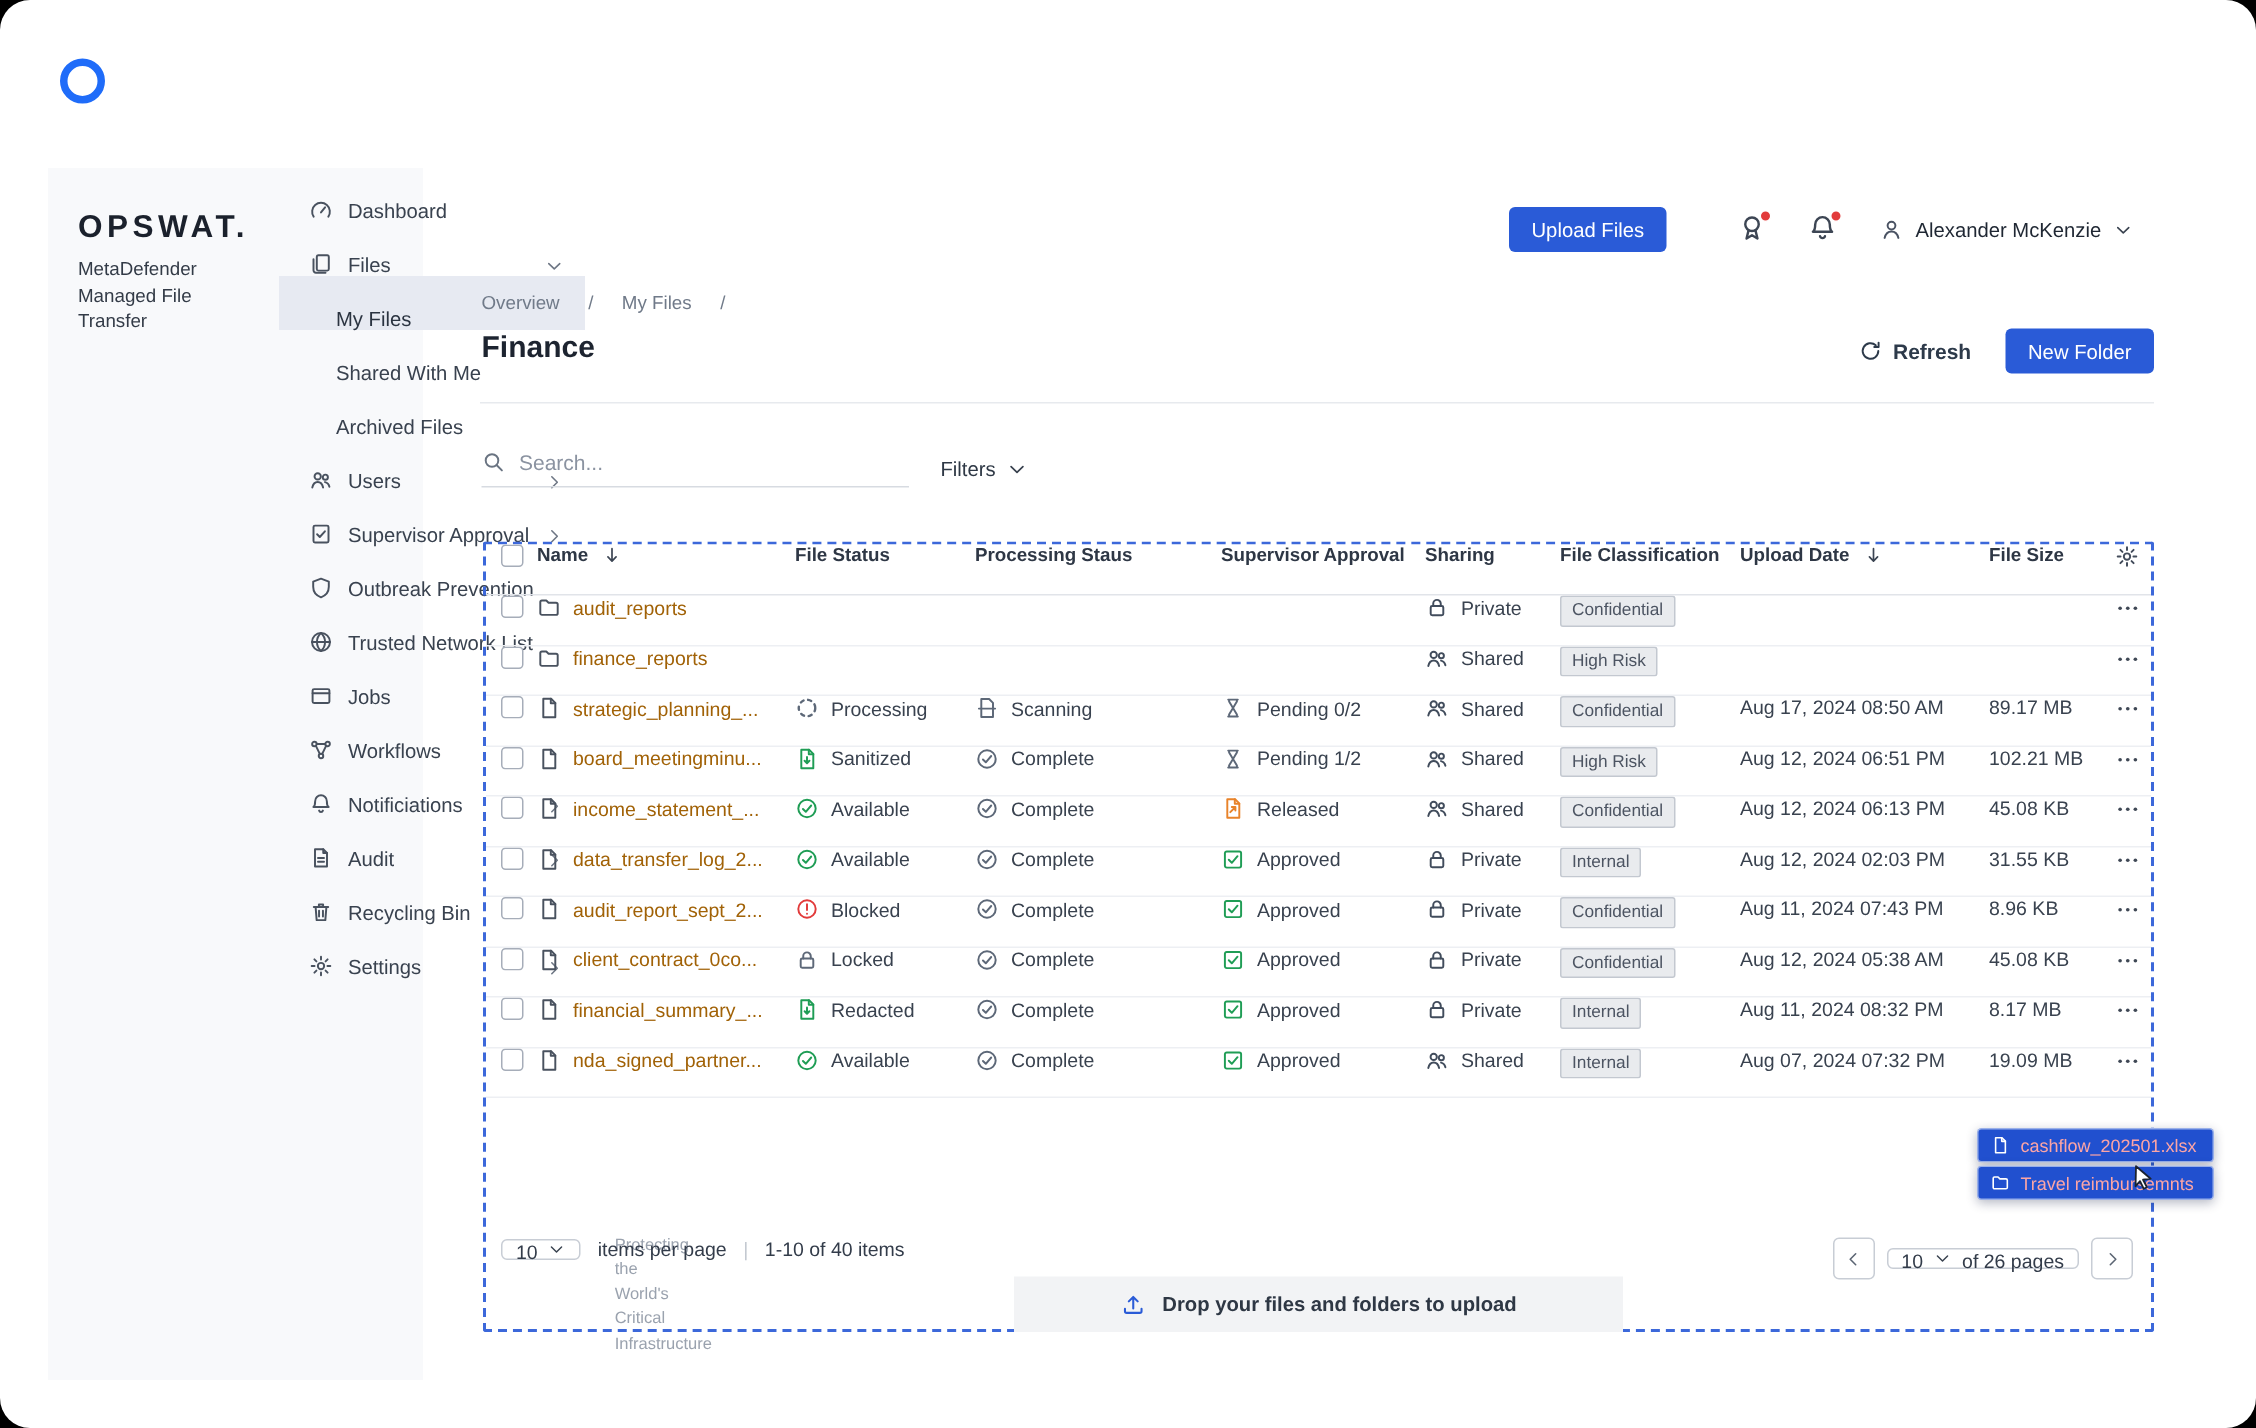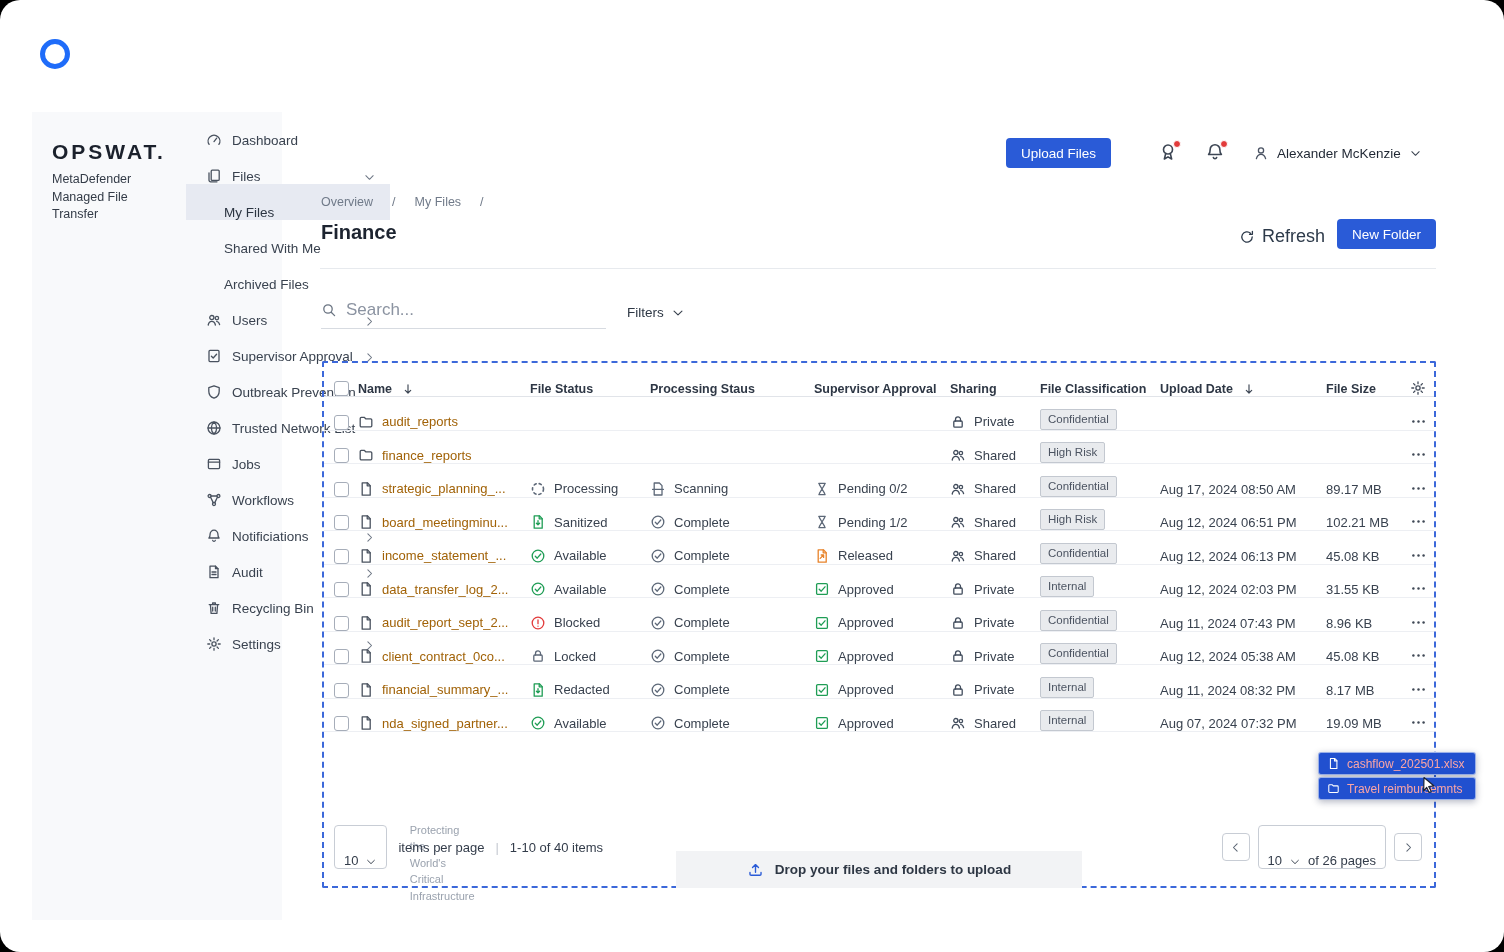--- a/index.html
+++ b/index.html
@@ -35,36 +35,36 @@
   .hicon .dot{position:absolute;right:-1px;top:-2px;width:8px;height:8px;border-radius:50%;background:#e23b3b;border:1.5px solid #fff}
   .pos-award{left:1158px;top:142px}
   .pos-bell{left:1205px;top:142px}
   .user-menu{position:absolute;left:1253px;top:142px;display:flex;align-items:center;gap:8px;height:22px;font-size:13.5px;font-weight:500;color:#1f2733;cursor:pointer}
   .user-menu .chev-sm{width:13px;height:13px;color:#39424f}
 
   
   .breadcrumb{position:absolute;left:321px;top:195px;font-size:12.5px;color:#707a89;display:flex;gap:19px}
   .breadcrumb .crumb{cursor:pointer}
   .page-title{position:absolute;left:321px;top:221px;font-size:20px;font-weight:700;color:#1d2430}
-  .refresh{position:absolute;left:1239px;top:226px;display:flex;align-items:center;gap:7px;font-size:18px;font-weight:400;color:#2d3a4a;cursor:pointer}
+  .refresh{position:absolute;left:1239px;top:226px;display:flex;align-items:center;gap:7px;font-size:14px;font-weight:700;color:#2d3a4a;cursor:pointer}
   .refresh .ic{color:#2d3a4a}
   .new-folder-btn{position:absolute;left:1337px;top:219px}
   .title-divider{position:absolute;left:320px;top:268px;width:1116px;height:1px;background:#e7eaee}
 
   
   .search{position:absolute;left:321px;top:300px;width:285px;display:flex;align-items:center;gap:9px;border-bottom:1px solid #d7dbe1;padding-bottom:8px}
   .search .ic{color:#6a7482}
-  .search input{border:none;outline:none;font-size:17px;color:#39424f;width:100%;font-family:"Liberation Sans",sans-serif;background:transparent}
+  .search input{border:none;outline:none;font-size:14px;color:#39424f;width:100%;font-family:"Liberation Sans",sans-serif;background:transparent}
   .search input::placeholder{color:#8b93a1}
   .filters{position:absolute;left:627px;top:305px;display:flex;align-items:center;gap:7px;font-size:13.5px;font-weight:500;color:#2e3845;cursor:pointer}
   .filters .chev-sm{width:14px;height:14px;color:#39424f}
 
   
   .dropzone{position:absolute;left:322px;top:361px;width:1114px;height:527px;border:2px dashed #3c68da;border-radius:2px}
-  .thead,.trow{display:flex;align-items:flex-end;padding-left:10px}
+  .thead,.trow{display:flex;align-items:flex-start;padding-left:10px}
   .thead{height:34px;border-bottom:1px solid #e1e4e9;font-size:12.5px;font-weight:700;color:#2e3745}
   .trow{height:33.5px;border-bottom:1px solid #edeff3;font-size:13px;color:#39424f}
   .cell{display:flex;align-items:center;gap:8px;overflow:hidden;white-space:nowrap}
   .c-check{flex:0 0 24px}
   .c-name{flex:0 0 172px}
   .c-status{flex:0 0 120px}
   .c-proc{flex:0 0 164px}
   .c-appr{flex:0 0 136px}
   .c-share{flex:0 0 90px}
   .c-class{flex:0 0 120px}
@@ -74,21 +74,21 @@
   .checkbox{width:15px;height:15px;border:1.5px solid #a6adb9;border-radius:3px;background:#fff;cursor:pointer;flex:0 0 auto}
   .sort{width:14px;height:14px;color:#3c4553;margin-left:1px}
   .name-text{color:#a16207}
   .badge{display:inline-block;padding:2px 7px;font-size:11.5px;background:#e9ebee;border:1px solid #c3c8d0;border-radius:2px;color:#4c5462;line-height:1.3}
   .row-menu{cursor:pointer;color:#3f4855;width:17px;height:17px}
   .col-gear{cursor:pointer;color:#434c5b}
 
   
   .pag-left{position:absolute;left:10px;top:462px;display:flex;align-items:center;gap:11px;font-size:13px;color:#333c4a}
   .pag-right{position:absolute;right:12px;top:462px;display:flex;align-items:center;gap:8px;font-size:13px;color:#333c4a}
-  .select-box{display:flex;align-items:flex-end;gap:7px;height:44px;border:1px solid #c8cdd5;border-radius:4px;padding:0 9px;font-weight:500;cursor:pointer;background:#fff}
+  .select-box{display:flex;align-items:flex-start;gap:7px;height:14px;border:1px solid #c8cdd5;border-radius:4px;padding:0 9px;font-weight:500;cursor:pointer;background:#fff}
   .select-box .chev-sm{width:12px;height:12px;color:#39424f}
   .pag-sep{color:#c4c9d1}
   .page-btn{width:28px;height:28px;border:1px solid #c8cdd5;border-radius:4px;display:flex;align-items:center;justify-content:center;cursor:pointer;background:#fff}
   .page-btn .ic{width:13px;height:13px;color:#5b6573}
   .pages-label{font-weight:400}
 
   
   .drop-bar{position:absolute;left:352px;top:488px;width:406px;height:37px;background:#f2f3f5;display:flex;align-items:center;justify-content:center;gap:11px;font-size:13.5px;font-weight:600;color:#2e3744}
   .drop-bar .ic{width:17px;height:17px;color:#2a5bd7}
 

